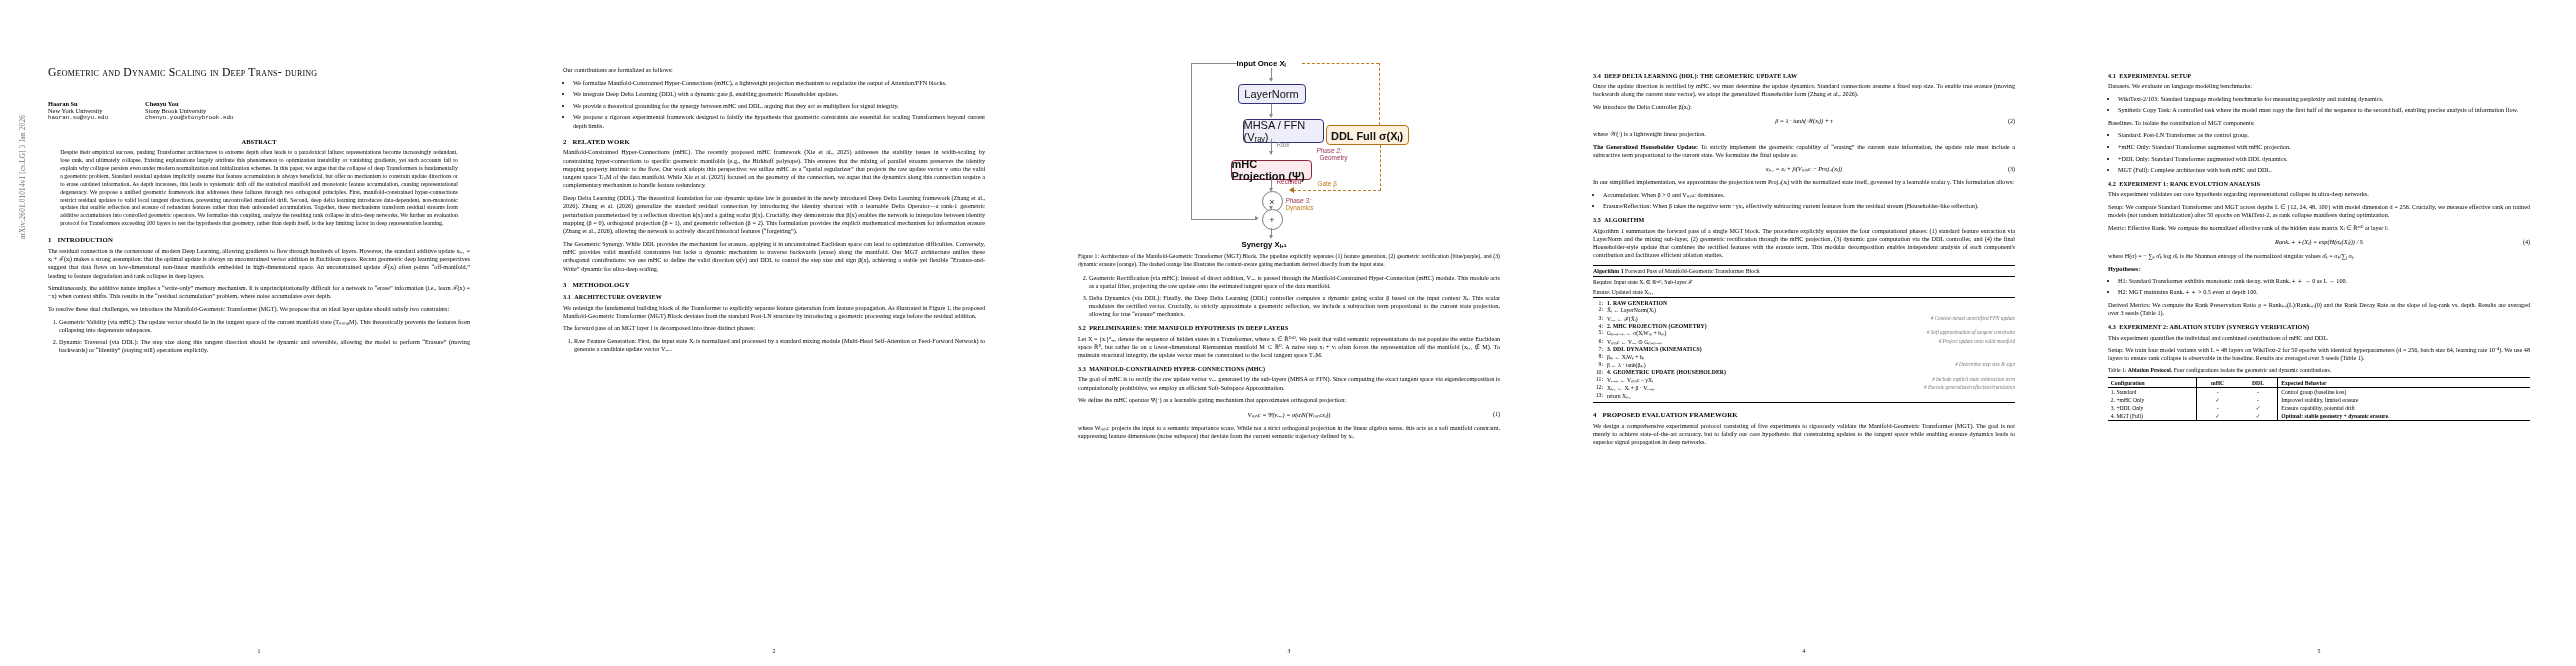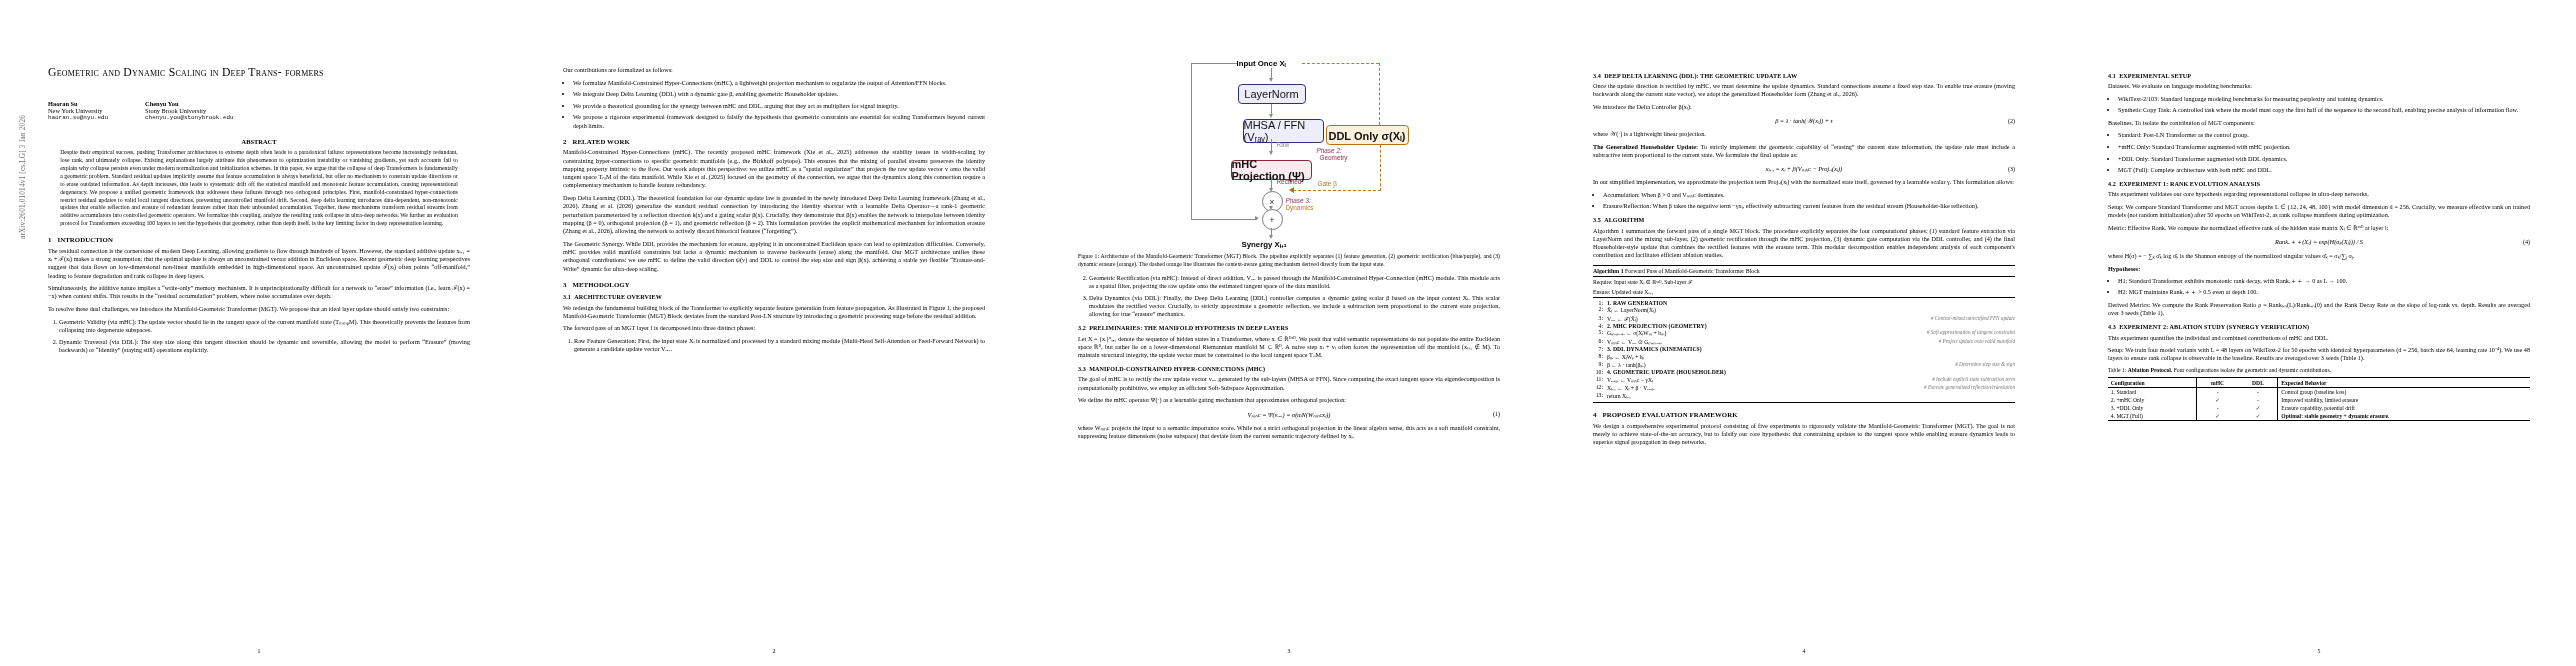--- a/index.html
+++ b/index.html
@@ -81,21 +81,21 @@
 </head>
 <body>
 
 <div class="page">
 
   <div class="col">
     <div class="inner">
       <div class="arxiv">arXiv:2601.01014v1  [cs.LG]  3 Jan 2026</div>
 
       <div style="height:66px"></div>
-      <h1 class="title">Geometric and Dynamic Scaling in Deep Trans- formers</h1>
+      <h1 class="title">Geometric and Dynamic Scaling in Deep Trans- during</h1>
 
       <div class="author-row">
         <div>
           <div class="auth-name">Haoran Su</div>
           <div class="auth-aff">New York University</div>
           <div class="auth-mail">haoran.su@nyu.edu</div>
         </div>
         <div>
           <div class="auth-name">Chenyu You</div>
           <div class="auth-aff">Stony Brook University</div>
@@ -188,21 +188,21 @@
 
           <div class="vline" style="left:112px;top:81px;height:14.5px;"></div>
           <div class="arrowhead" style="left:110px;top:93px;"></div>
           <div class="edge-lab lab-gray" style="left:118px;top:83px;">Raw</div>
 
           <div class="node pink" style="left:72px;top:102px;width:81px;height:20px;">
             <span>mHC Projection (Ψ)</span>
           </div>
 
           <div class="node orange" style="left:167px;top:67px;width:83px;height:20px;">
-            <span>DDL Only σ(Xₗ)</span>
+            <span>DDL Full σ(Xₗ)</span>
           </div>
           <div class="edge-lab lab-ph" style="left:158px;top:89px;">Phase 2:</div>
           <div class="edge-lab lab-ph" style="left:161px;top:96px;font-style:normal;">Geometry</div>
 
           <div class="dash-v" style="left:221px;top:87px;height:46px;"></div>
           <div class="dash-h" style="left:134px;top:132px;width:88px;"></div>
           <div class="dash-arrow" style="left:130px;top:129px;"></div>
           <div class="edge-lab lab-orange" style="left:159px;top:122px;">Gate β</div>
 
           <div class="vline" style="left:112px;top:119px;height:13.3px;"></div>

